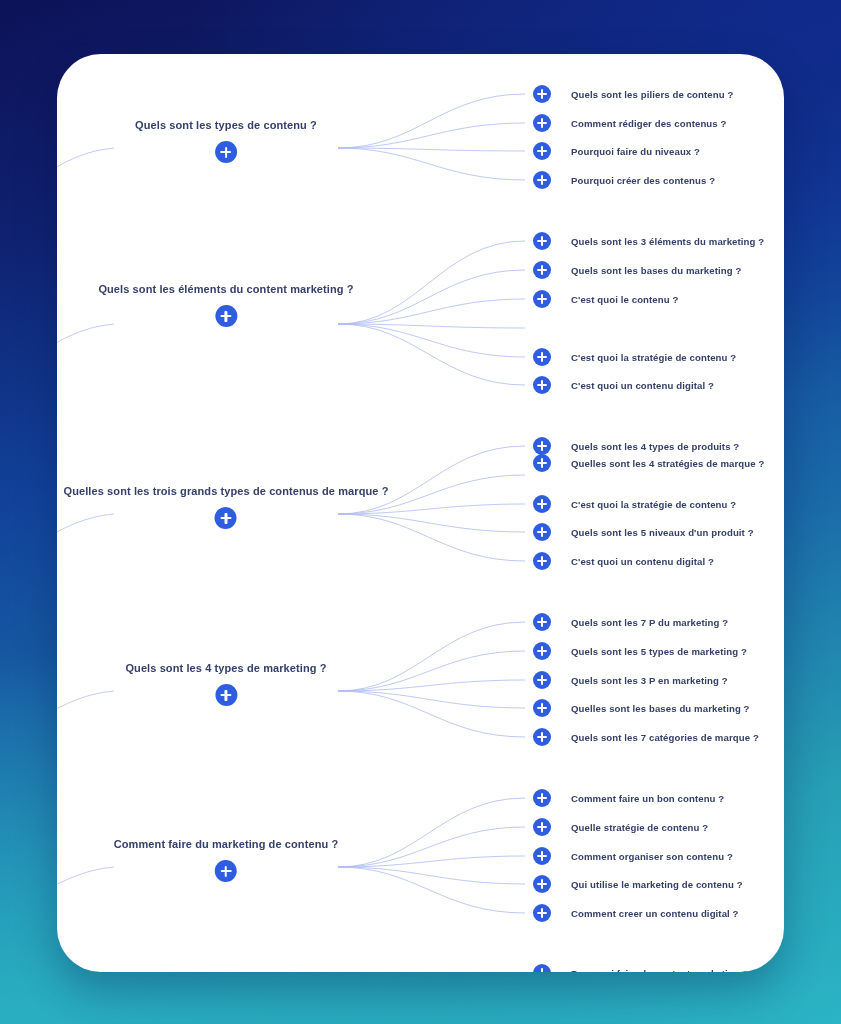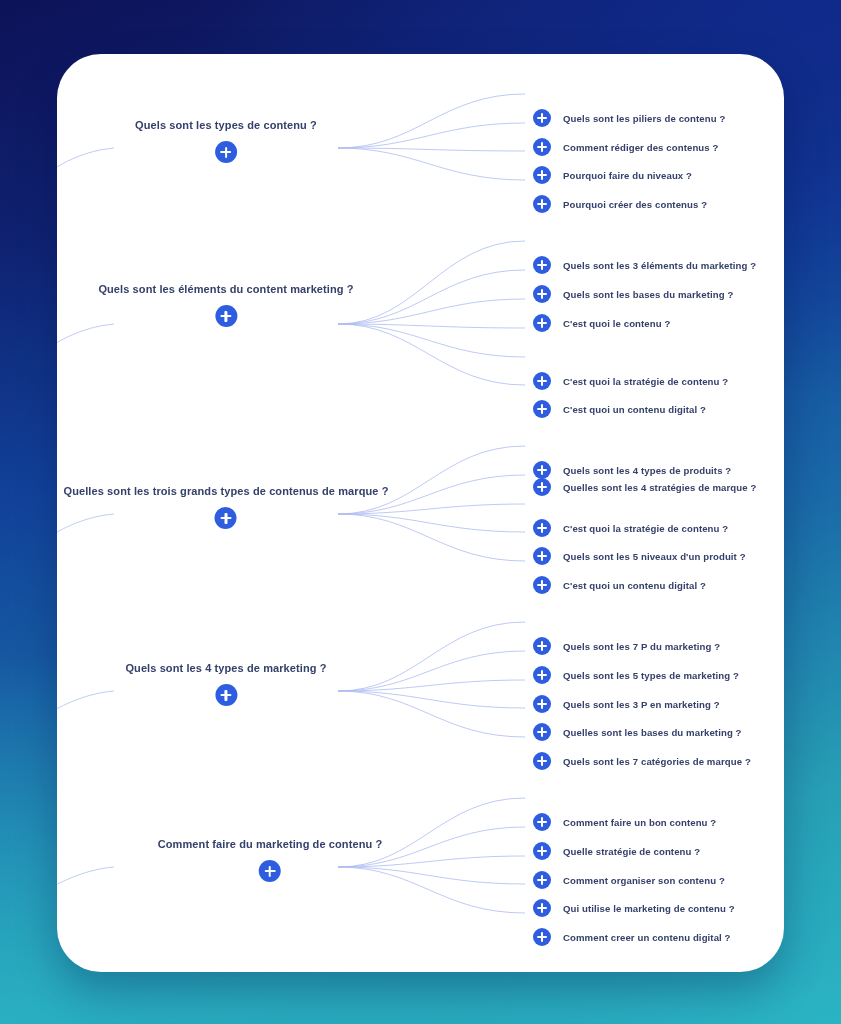--- a/index.html
+++ b/index.html
@@ -92,24 +92,23 @@
   }
   .plus-btn::after {
     left: 9.8px; top: 5.5px;
     width: 2.4px; height: 11px;
   }
 
   .child-node {
     position: absolute;
     display: flex;
     align-items: center;
-    gap: 12px;
+    gap: 20px;
     white-space: nowrap;
     cursor: pointer;
-    margin-top: 24px;
   }
   .child-plus {
     width: 18px;
     height: 18px;
     border-radius: 50%;
     background: #2f5de0;
     position: relative;
     flex: 0 0 auto;
   }
   .child-plus::before,
@@ -258,21 +257,21 @@
         <span class="child-label">Quels sont les 3 P en marketing ?</span>
       </div>
       <div class="child-node" style="left: 476px; top: 645px;">
         <span class="child-plus"></span>
         <span class="child-label">Quelles sont les bases du marketing ?</span>
       </div>
       <div class="child-node" style="left: 476px; top: 674px;">
         <span class="child-plus"></span>
         <span class="child-label">Quels sont les 7 catégories de marque ?</span>
       </div>
-      <div class="parent-node" style="left: 169px; top: 783px; margin-left: 44px;">
+      <div class="parent-node" style="left: 169px; top: 783px;">
         <div class="parent-label">Comment faire du marketing de contenu ?</div>
         <div class="plus-btn"></div>
       </div>
       <div class="child-node" style="left: 476px; top: 735px;">
         <span class="child-plus"></span>
         <span class="child-label">Comment faire un bon contenu ?</span>
       </div>
       <div class="child-node" style="left: 476px; top: 764px;">
         <span class="child-plus"></span>
         <span class="child-label">Quelle stratégie de contenu ?</span>

